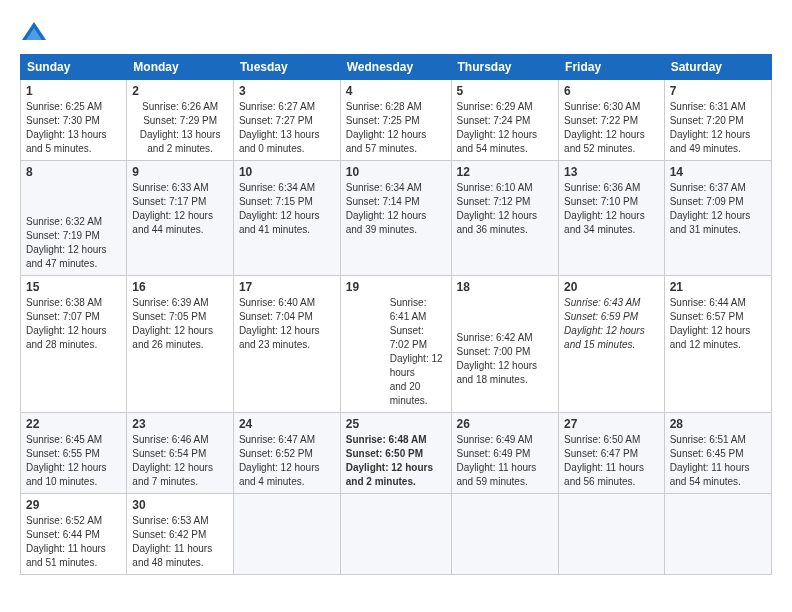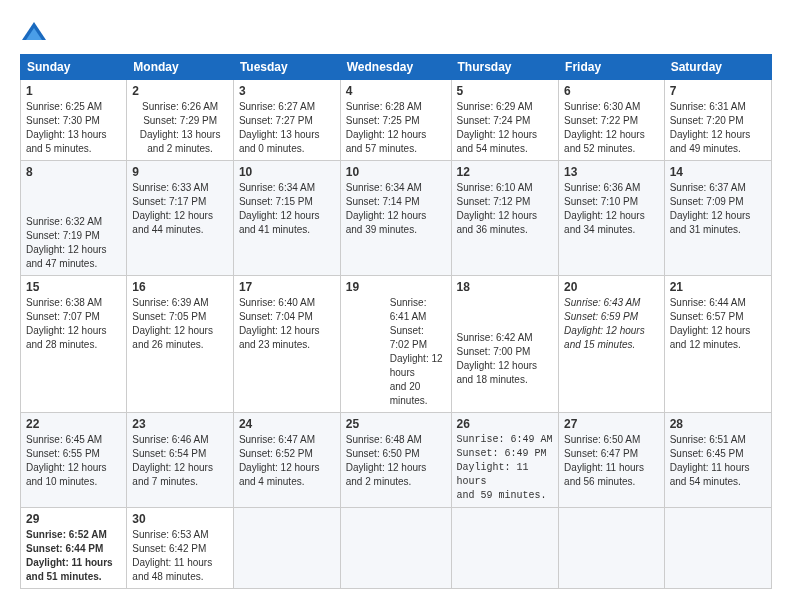--- a/index.html
+++ b/index.html
@@ -308,28 +308,28 @@
           </td>
           <td>
             <span class="day-num">24</span>
             <div class="day-info" style="white-space: pre-line;">Sunrise: 6:47 AM
 Sunset: 6:52 PM
 Daylight: 12 hours
 and 4 minutes.</div>
           </td>
           <td>
             <span class="day-num">25</span>
-            <div class="day-info" style="white-space: pre-line;">Sunrise: 6:48 AM
+            <div class="day-info" style="white-space: pre-line; font-weight: bold;">Sunrise: 6:48 AM
 Sunset: 6:50 PM
 Daylight: 12 hours
 and 2 minutes.</div>
           </td>
           <td>
             <span class="day-num">26</span>
-            <div class="day-info" style="white-space: pre-line; font-family: Liberation Mono, monospace;">Sunrise: 6:49 AM
+            <div class="day-info" style="white-space: pre-line;">Sunrise: 6:49 AM
 Sunset: 6:49 PM
 Daylight: 11 hours
 and 59 minutes.</div>
           </td>
           <td>
             <span class="day-num">27</span>
             <div class="day-info" style="white-space: pre-line;">Sunrise: 6:50 AM
 Sunset: 6:47 PM
 Daylight: 11 hours
 and 56 minutes.</div>
@@ -338,21 +338,21 @@
             <span class="day-num">28</span>
             <div class="day-info" style="white-space: pre-line;">Sunrise: 6:51 AM
 Sunset: 6:45 PM
 Daylight: 11 hours
 and 54 minutes.</div>
           </td>
         </tr>
         <tr>
           <td>
             <span class="day-num">29</span>
-            <div class="day-info" style="white-space: pre-line; font-weight: bold;">Sunrise: 6:52 AM
+            <div class="day-info" style="white-space: pre-line;">Sunrise: 6:52 AM
 Sunset: 6:44 PM
 Daylight: 11 hours
 and 51 minutes.</div>
           </td>
           <td>
             <span class="day-num">30</span>
             <div class="day-info" style="white-space: pre-line;">Sunrise: 6:53 AM
 Sunset: 6:42 PM
 Daylight: 11 hours
 and 48 minutes.</div>

